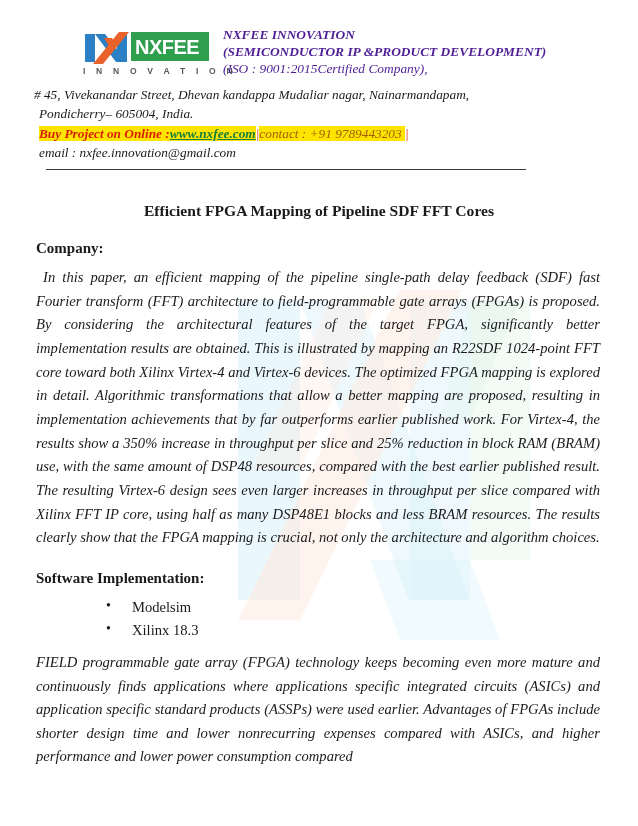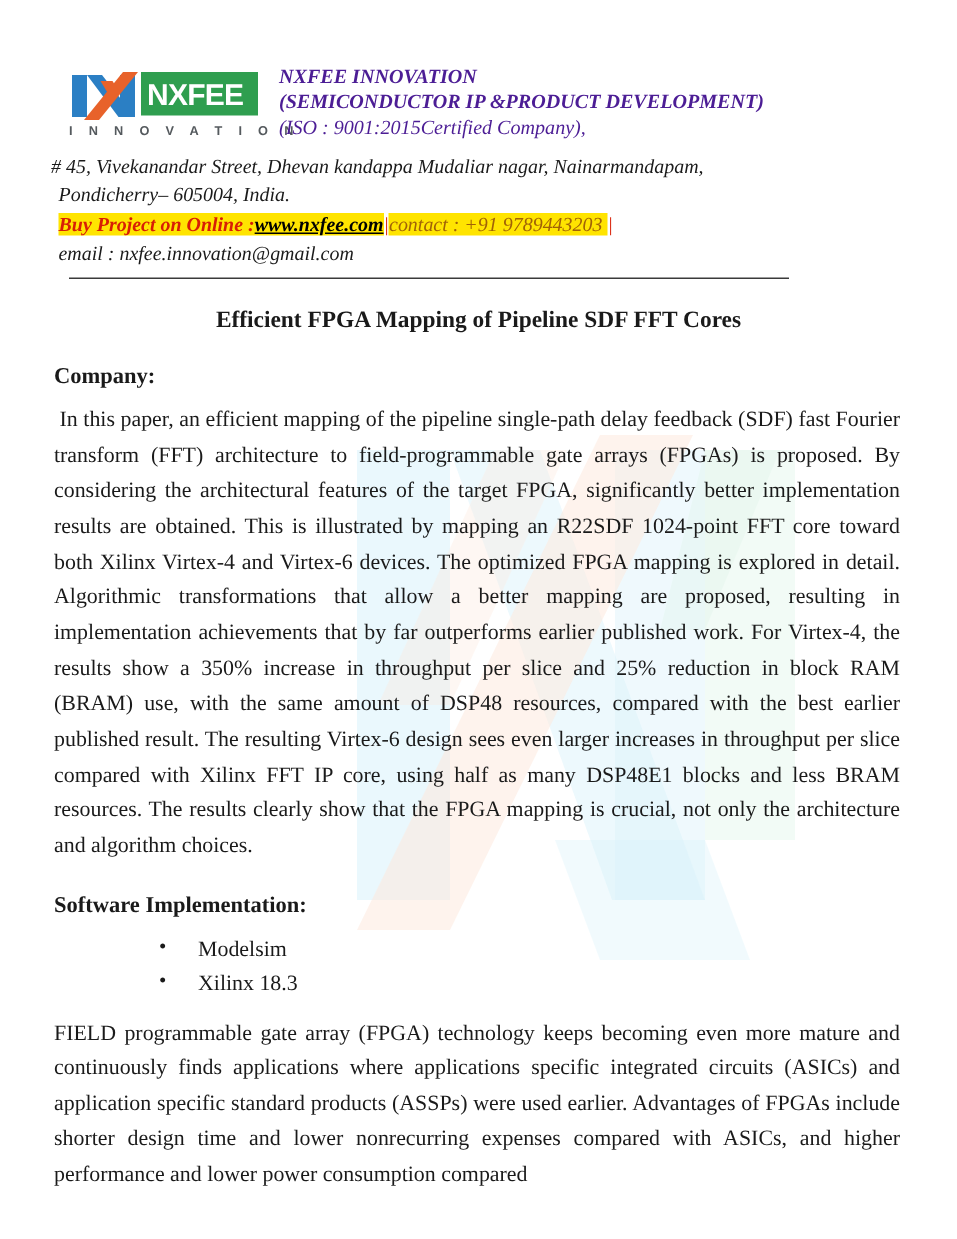--- a/index.html
+++ b/index.html
@@ -31,21 +31,22 @@
   .content {
     position: relative;
     z-index: 2;
     padding: 0;
   }
 
   
   .letterhead {
     display: flex;
     align-items: flex-start;
-    padding: 42px 0 0 46px;
+    padding: 26px 0 0 46px;
+    margin-left: 37px;
   }
   .logo-block {
     width: 128px;
     flex: 0 0 128px;
     margin-top: 2px;
   }
   .logo-mark {
     position: relative;
     height: 36px;
     width: 128px;
@@ -88,21 +89,21 @@
   }
   .hl {
     background: #ffe400;
   }
   .buy-label {
     color: #d81e05;
     font-weight: 700;
     font-style: italic;
   }
   .buy-url {
-    color: #000000;
+    color: #15803d;
     font-weight: 700;
     font-style: italic;
     text-decoration: underline;
   }
   .contact {
     color: #a16207;
     font-weight: 400;
     font-style: italic;
   }
   .sep {
@@ -115,35 +116,36 @@
     width: 480px;
     height: 0;
     border-top: 1.6px solid #3a3a3a;
   }
 
   
   .doc-title {
     text-align: center;
     font-weight: 700;
     font-size: 15.6px;
-    margin: 19px 0 0 0;
+    margin: 32px 0 0 0;
     padding: 0 40px;
   }
 
   
   .section-head {
     font-weight: 700;
     font-size: 15px;
     margin: 20px 0 0 36px;
   }
   .body-text {
     text-align: justify;
     font-size: 14.6px;
     line-height: 1.62;
     margin: 9px 38px 0 36px;
+    font-style: italic;
   }
   .body-text.first-indent::before {
     content: "\00a0";
   }
   .bullets {
     margin: 9px 0 0 0;
     padding: 0 0 0 106px;
     list-style: none;
   }
   .bullets li {

